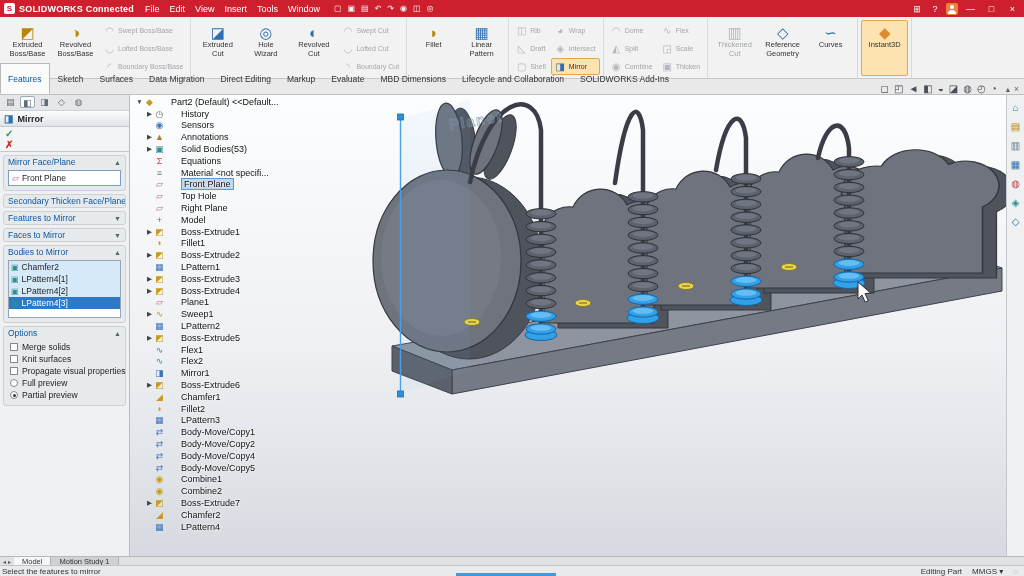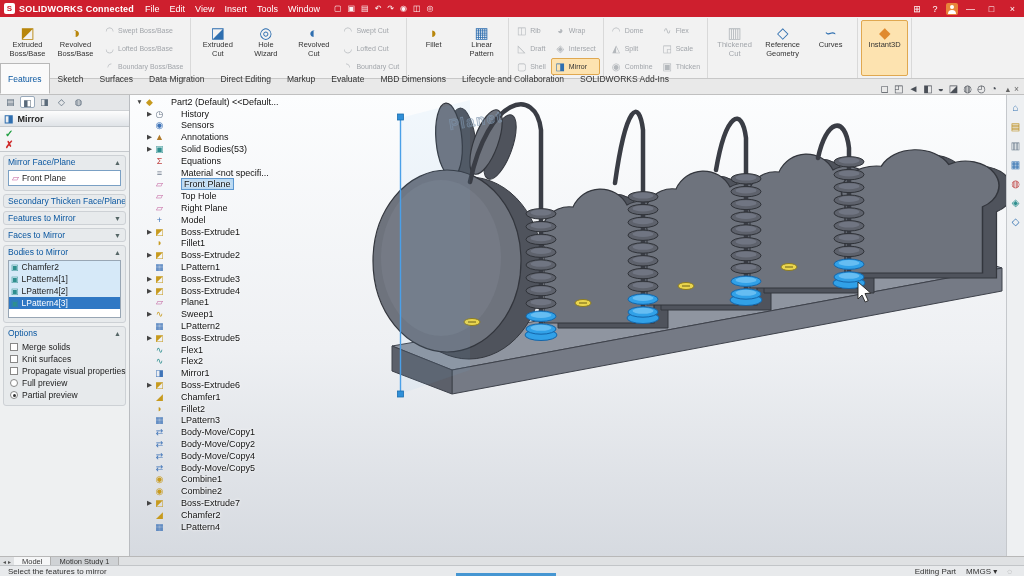--- a/index.html
+++ b/index.html
@@ -111,21 +111,21 @@
   
   #modeltabs{position:absolute;left:0;right:0;top:556px;height:9px;background:#dfe1e3;
     border-top:1px solid #b8b8b8;display:flex;align-items:stretch;font-size:7.5px;z-index:30;}
   .mt-arrows{display:flex;align-items:center;gap:2px;padding:0 3px;color:#555;font-size:6px;}
   .mtab{padding:0 8px;display:flex;align-items:center;background:#cfd2d5;border-right:1px solid #b0b0b0;color:#333;}
   .mtab.active{background:#f5f6f7;}
 
   
   #statusbar{position:absolute;left:0;right:0;top:565px;height:11px;background:#e8eaec;
     border-top:1px solid #c2c5c8;display:flex;align-items:center;font-size:8px;color:#333;
-    padding:0 8px;box-sizing:border-box;z-index:30;}
+    padding:0 2px;box-sizing:border-box;z-index:30;}
   .sb-right{margin-left:auto;display:flex;gap:10px;align-items:center;padding-right:4px;}
   #taskhint{position:absolute;left:456px;bottom:0;width:100px;height:3px;background:#4596d2;}
 </style>
 </head>
 <body>
 
 <div id="app">
 
   <header id="titlebar">
     <span class="logo">S</span>

